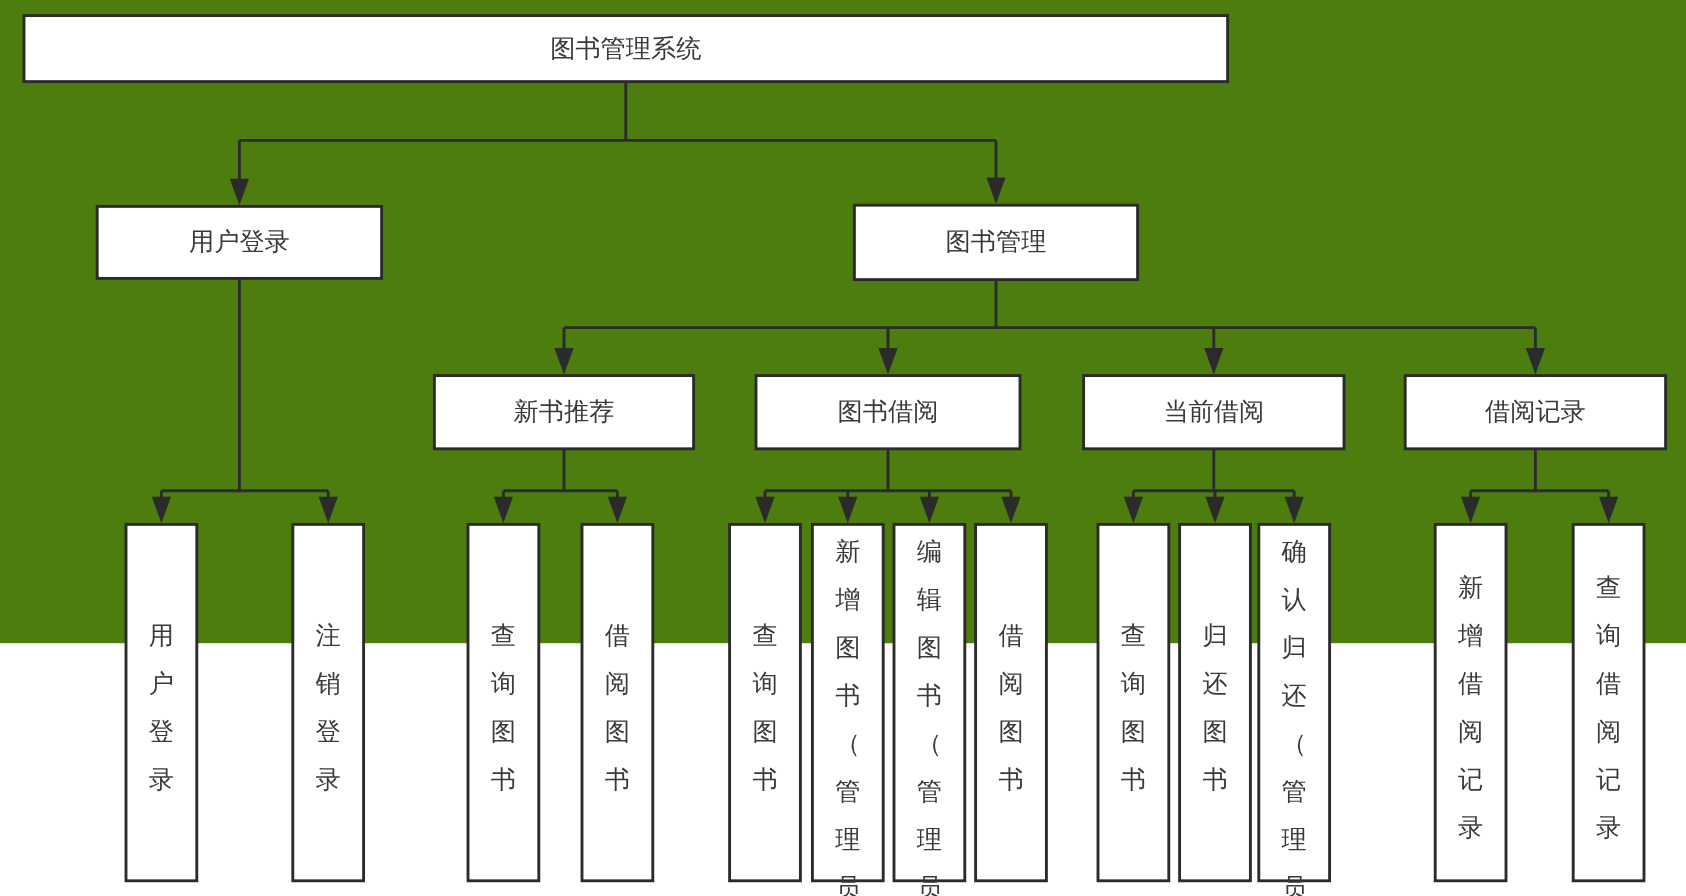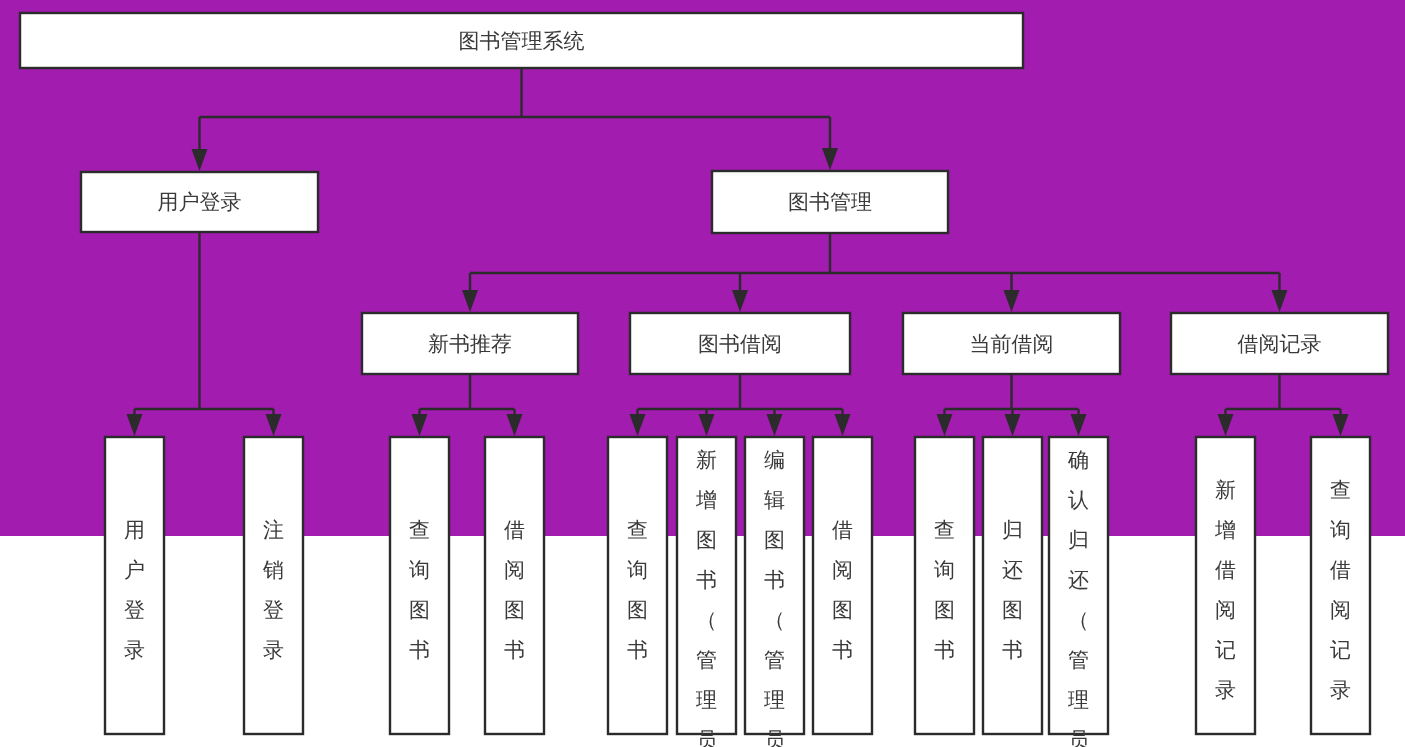--- a/index.html
+++ b/index.html
@@ -11,21 +11,21 @@
     width: 1405px;
     height: 747px;
     font-family: "DejaVu Sans", "Liberation Sans", sans-serif;
     overflow: hidden;
     position: relative;
   }
   #diagram-root {
     position: relative;
     width: 1405px;
     height: 536px;
-    background: #a21caf;
+    background: #4d7c0f;
   }
   svg#chart-svg {
     position: absolute;
     top: 0;
     left: 0;
     width: 1405px;
     height: 747px;
     display: block;
   }
   .node-box {

